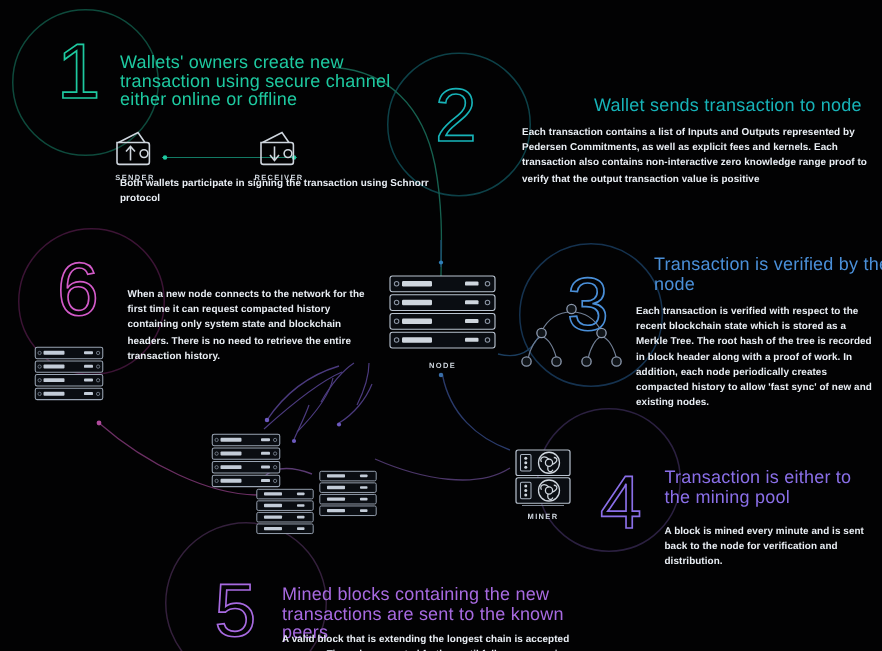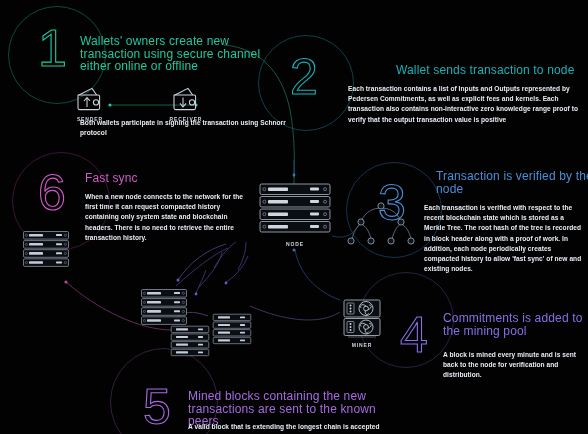--- a/index.html
+++ b/index.html
@@ -165,29 +165,28 @@
         <path d="M26.2,30.1 C30.2,28.5 30,25.4 27.2,25.5"></path>
       <path d="M23.4,31.3 C22.4,35.1 25.6,36.1 26.6,33.7"></path>
     </g>
     <g stroke="#8b95a4" stroke-width="0.6">
       <line x1="6" y1="39" x2="34" y2="39"></line>
     </g>
   </svg>
   <div class="caption" style="left:340px;top:342px;width:44px;text-align:center;">MINER</div>
 
   <div class="stepnum" style="left:400px;top:310px;font-size:50px;-webkit-text-stroke-color:#8a6fe8;">4</div>
-  <div class="head" style="left:443px;top:312px;width:145px;color:#8a6fe8;">Commitments is added to the mining pool</div>
+  <div class="head" style="left:443px;top:312px;width:145px;color:#8a6fe8;">Transaction is either to the mining pool</div>
   <div class="body" style="left:443px;top:350px;width:140px;">A block is mined every minute and is sent back to the node for verification and distribution.</div>
 
   <div class="stepnum" style="left:143px;top:382px;font-size:50px;-webkit-text-stroke-color:#a76ae0;">5</div>
   <div class="head" style="left:188px;top:390px;width:210px;color:#a76ae0;">Mined blocks containing the new transactions are sent to the known peers</div>
   <div class="body" style="left:188px;top:422px;width:200px;">A valid block that is extending the longest chain is accepted as a new Tip and propagated further until full consensus is reached.</div>
 
   <div class="stepnum" style="left:38px;top:168px;font-size:50px;-webkit-text-stroke-color:#d35bc9;">6</div>
-  <div class="head" style="left:85px;top:172px;width:160px;color:#d35bc9;">Fast sync</div>
   <div class="body" style="left:85px;top:192px;width:168px;">When a new node connects to the network for the first time it can request compacted history containing only system state and blockchain headers. There is no need to retrieve the entire transaction history.</div>
 
   <svg class="rack" style="left:22px;top:230px;" width="48" height="40" viewBox="0 0 48 40">
     <g stroke="#9aa5b4" stroke-width="0.7" fill="#0a0d12">
       <rect x="1.5" y="1.5" width="45" height="7.6" rx="1.2"></rect>
       <rect x="1.5" y="10.6" width="45" height="7.6" rx="1.2"></rect>
       <rect x="1.5" y="19.7" width="45" height="7.6" rx="1.2"></rect>
       <rect x="1.5" y="28.8" width="45" height="7.6" rx="1.2"></rect>
     </g>
     <g fill="#c3ccd8">

